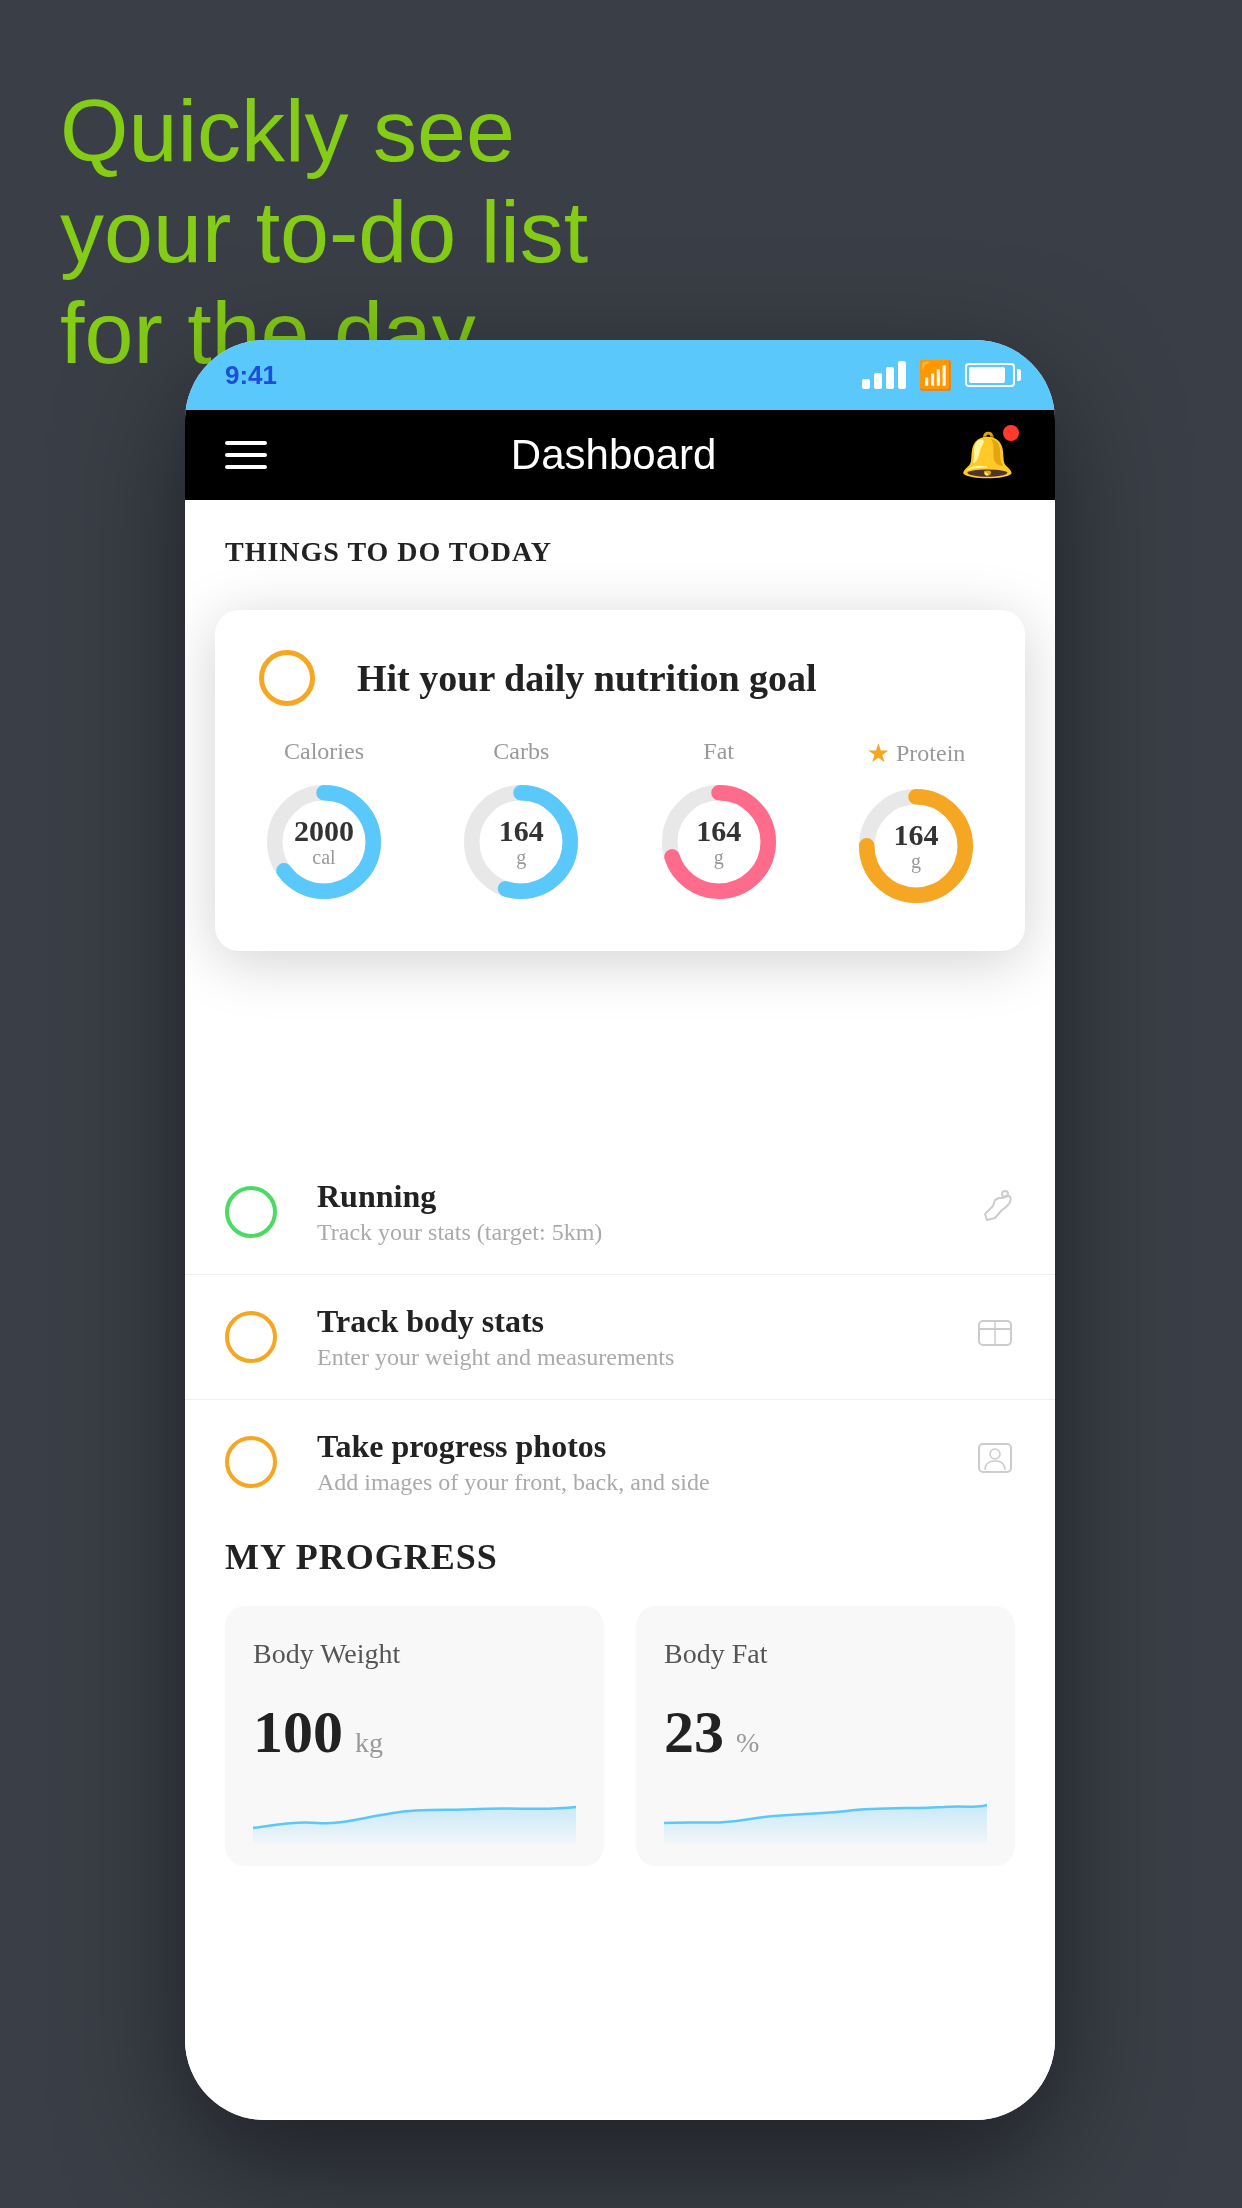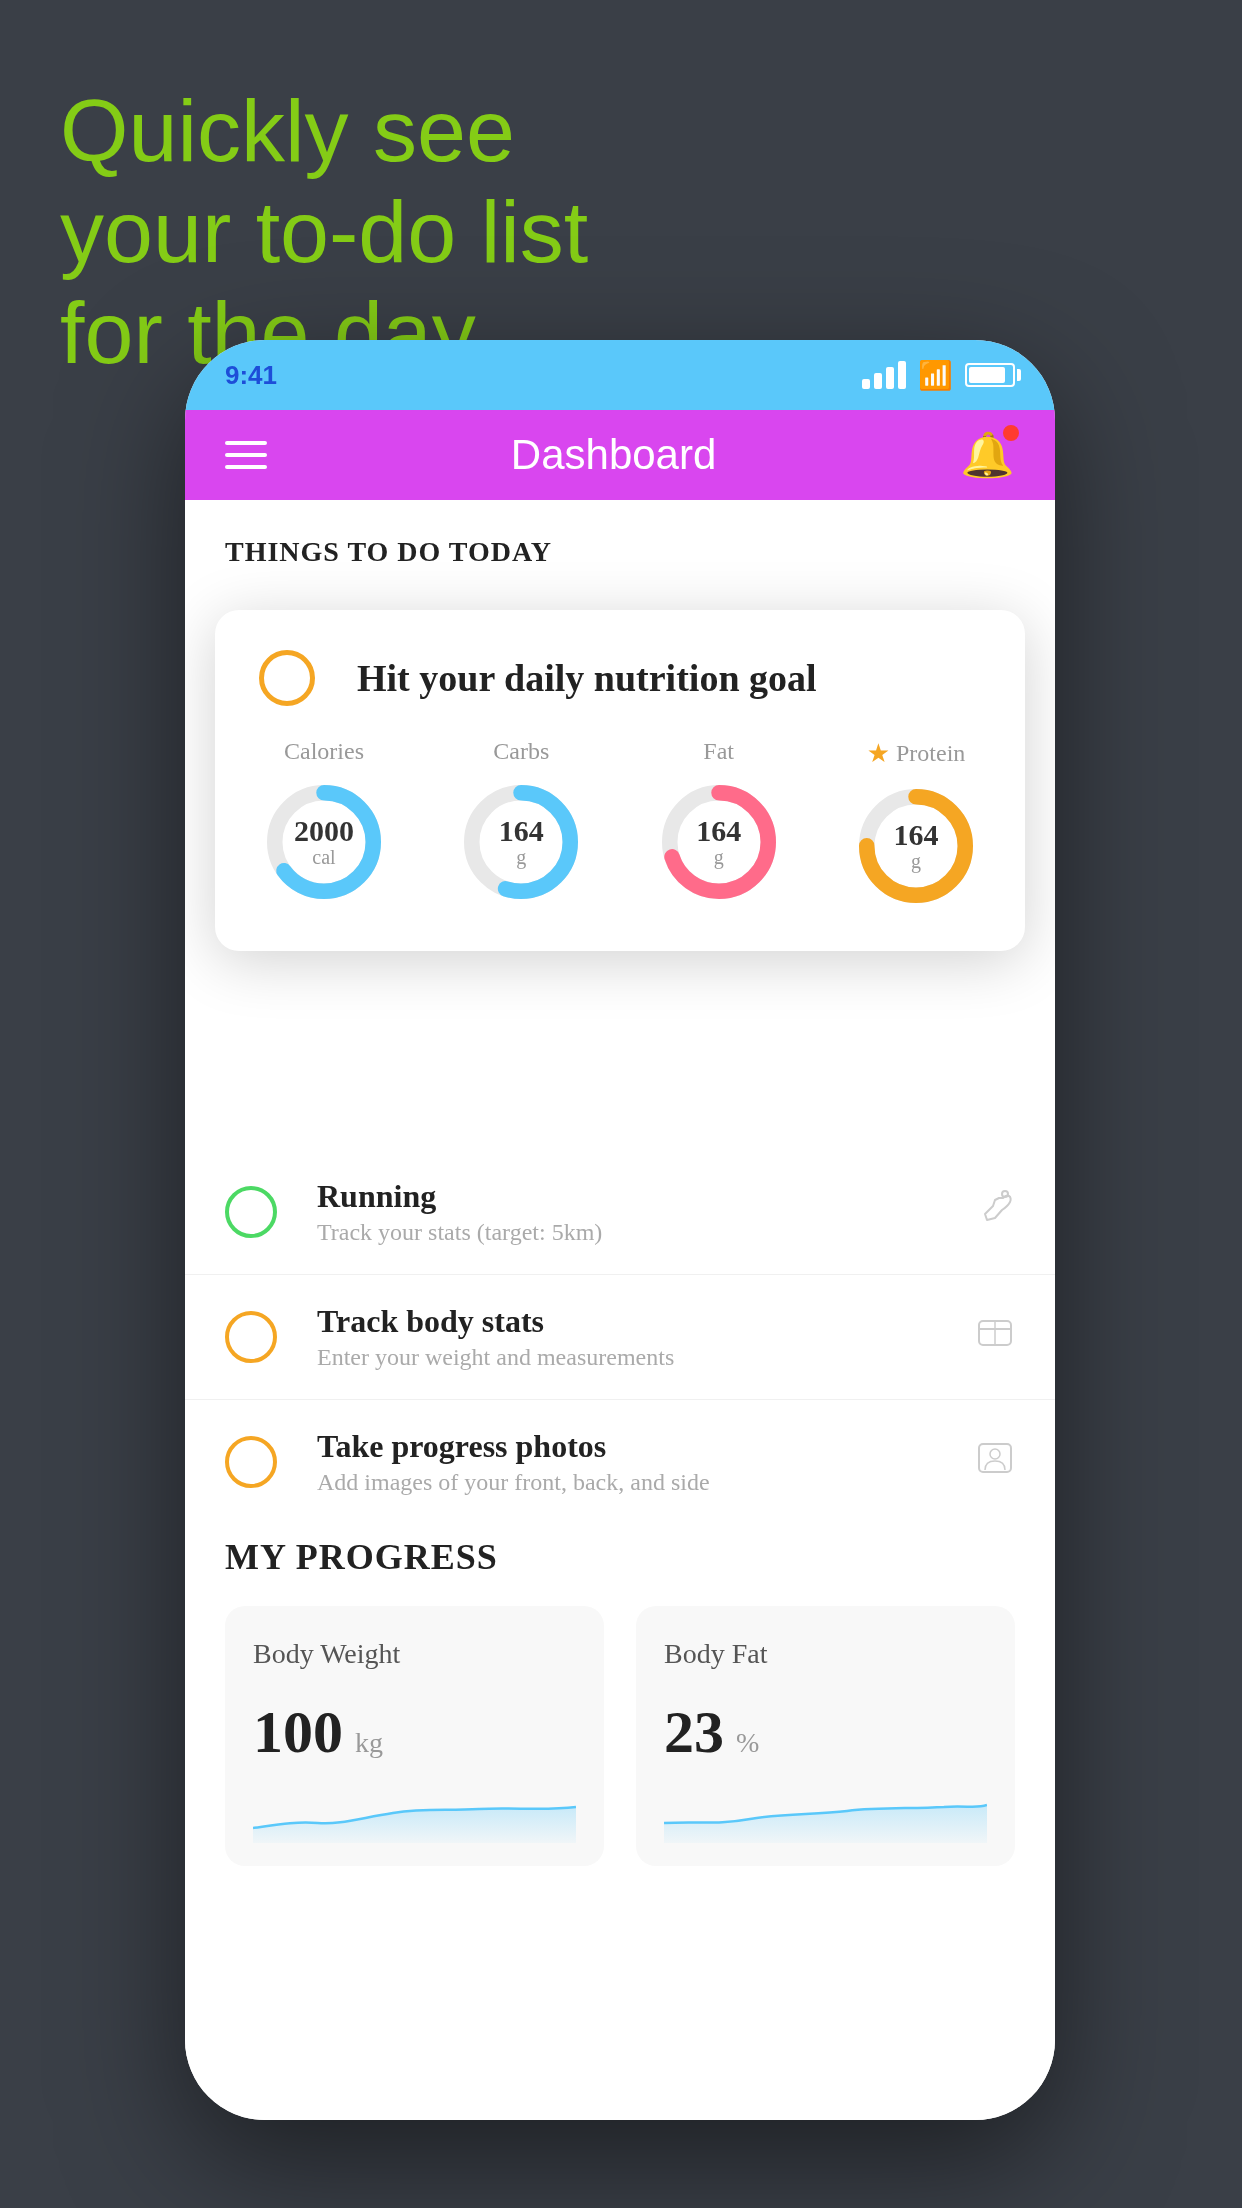--- a/index.html
+++ b/index.html
@@ -94,21 +94,21 @@
     }
     .battery-fill {
       background: #fff;
       height: 100%;
       width: 85%;
       border-radius: 2px;
     }
 
     
     .nav-bar {
-      background: #d946ef;
+      background: #000000;
       height: 90px;
       display: flex;
       align-items: center;
       justify-content: space-between;
       padding: 0 40px;
     }
     .hamburger {
       display: flex;
       flex-direction: column;
       gap: 8px;

